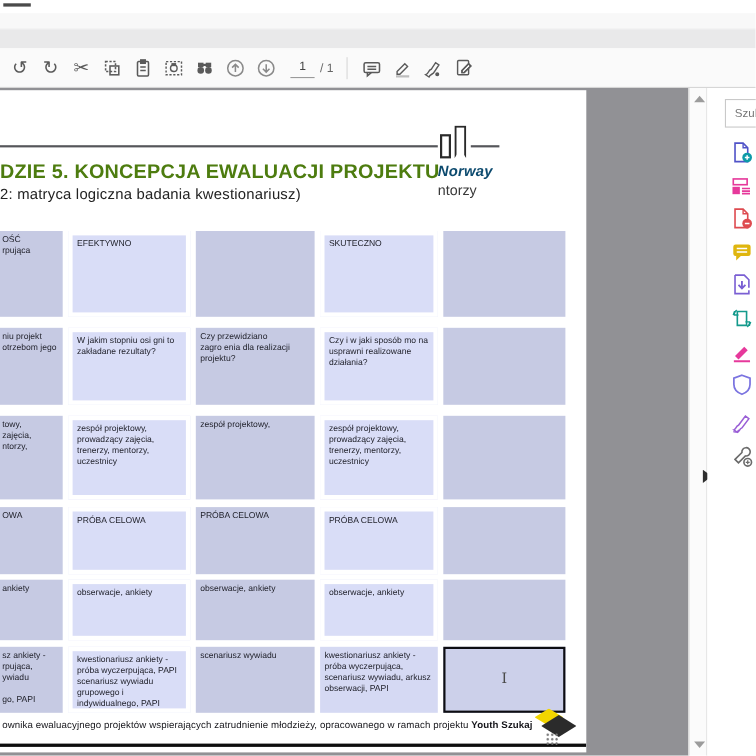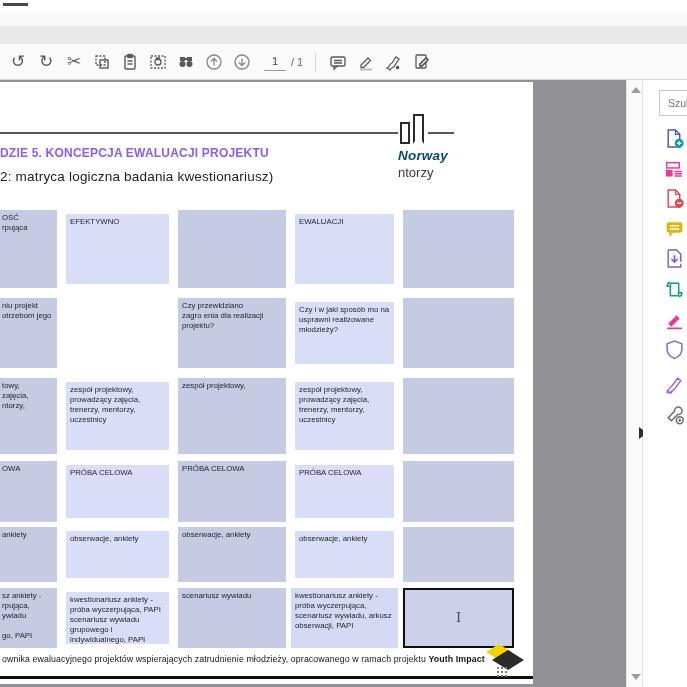--- a/index.html
+++ b/index.html
@@ -31,21 +31,21 @@
 
   .doc-hr-left  { position:absolute; left:0;  top:50px; width:398px; height:2px; background:#55565a; }
   .doc-hr-right { position:absolute; left:428px; top:50px; width:26px; height:2px; background:#55565a; }
   .norway-mark  { position:absolute; left:398px; top:30px; width:30px; height:34px; }
   .nm-r1 { position:absolute; left:2px; top:10px; width:10px; height:22px; border:2px solid #2a2a2a; background:#fff; }
   .nm-r2 { position:absolute; left:15px; top:2px; width:11px; height:30px; border:2px solid #2a2a2a; background:#fff;
            clip-path: polygon(0 0,100% 0,100% 100%,50% 72%,0 100%); }
   .norway-name  { position:absolute; left:398px; top:66px; font-size:13.5px; font-weight:bold; color:#0c4a6e; letter-spacing:.2px;font-style:italic; }
   .norway-sub   { position:absolute; left:398px; top:83px; font-size:13px; color:#3a3a3a; }
 
-  .doc-title    { position:absolute; left:0; top:64px; font-size:12px; font-weight:bold; color:#8b5cf6; letter-spacing:.2px; white-space:nowrap; }
+  .doc-title    { position:absolute; left:0; top:64px; font-size:18px; font-weight:bold; color:#4d7c0f; letter-spacing:.2px; white-space:nowrap; }
   .doc-subtitle { position:absolute; left:0; top:87px; font-size:13.5px; color:#222; letter-spacing:.2px; white-space:nowrap; }
 
   
   .cell { position:absolute; font-size:7.8px; line-height:1.28; color:#23242e;
           padding:3px 4px; white-space:pre-line; overflow:hidden; }
   .cell.plain   { background:#c6cae3; }
   .cell.framed  { background:#d9ddf7; border:4px solid #fff; }
   .cell.light   { background:#d5d9f3; }
   .cell.focused { background:#ccd0ea; border:2px solid #0d0d12; display:flex; align-items:center; justify-content:center; }
   .ibeam { font-family:"DejaVu Serif", serif; font-size:13px; color:#4a4a4a; }
@@ -199,31 +199,33 @@
       <div class="norway-name">Norway</div>
       <div class="norway-sub">ntorzy</div>
 
       <div class="doc-title">DZIE 5. KONCEPCJA EWALUACJI PROJEKTU</div>
       <div class="doc-subtitle">2: matryca logiczna badania kwestionariusz)</div>
 
       <div class="cell plain  c1 r1">OŚĆ
 rpująca</div>
       <div class="cell framed c2 r1">EFEKTYWNO</div>
       <div class="cell plain  c3 r1"></div>
-      <div class="cell framed c4 r1">EWALUACJI</div>
+      <div class="cell framed c4 r1">SKUTECZNO</div>
       <div class="cell plain  c5 r1"></div>
 
       <div class="cell plain  c1 r2">niu projekt
 otrzebom jego</div>
+      <div class="cell framed c2 r2">W jakim stopniu osi gni to
+zakładane rezultaty?</div>
       <div class="cell plain  c3 r2">Czy przewidziano
 zagro enia dla realizacji
 projektu?</div>
       <div class="cell framed c4 r2">Czy i w jaki sposób mo na
 usprawni  realizowane
-młodzieży?</div>
+działania?</div>
       <div class="cell plain  c5 r2"></div>
 
       <div class="cell plain  c1 r3">towy,
 zajęcia,
 ntorzy,</div>
       <div class="cell framed c2 r3">zespół projektowy,
 prowadzący zajęcia,
 trenerzy, mentorzy,
 uczestnicy</div>
       <div class="cell plain  c3 r3">zespół projektowy,</div>
@@ -257,21 +259,21 @@
 indywidualnego, PAPI</div>
       <div class="cell plain  c3 r6">scenariusz wywiadu</div>
       <div class="cell light  c4 r6">kwestionariusz ankiety -
 próba wyczerpująca,
 scenariusz wywiadu, arkusz
 obserwacji, PAPI</div>
       <div class="cell focused c5 r6">
         <span class="ibeam">I</span>
       </div>
 
-      <div class="page-footer"><span>ownika ewaluacyjnego projektów wspierających zatrudnienie młodzieży, opracowanego w ramach projektu </span><b>Youth Impact</b></div>
+      <div class="page-footer"><span>ownika ewaluacyjnego projektów wspierających zatrudnienie młodzieży, opracowanego w ramach projektu </span><b>Youth Szukaj</b></div>
       <div class="footer-rule"></div>
 
       <div class="cap">
         <div class="cap-yellow"></div>
           <div class="cap-black"></div>
           <div class="cap-dots"></div>
       </div>
 
     </div>
   </div>

